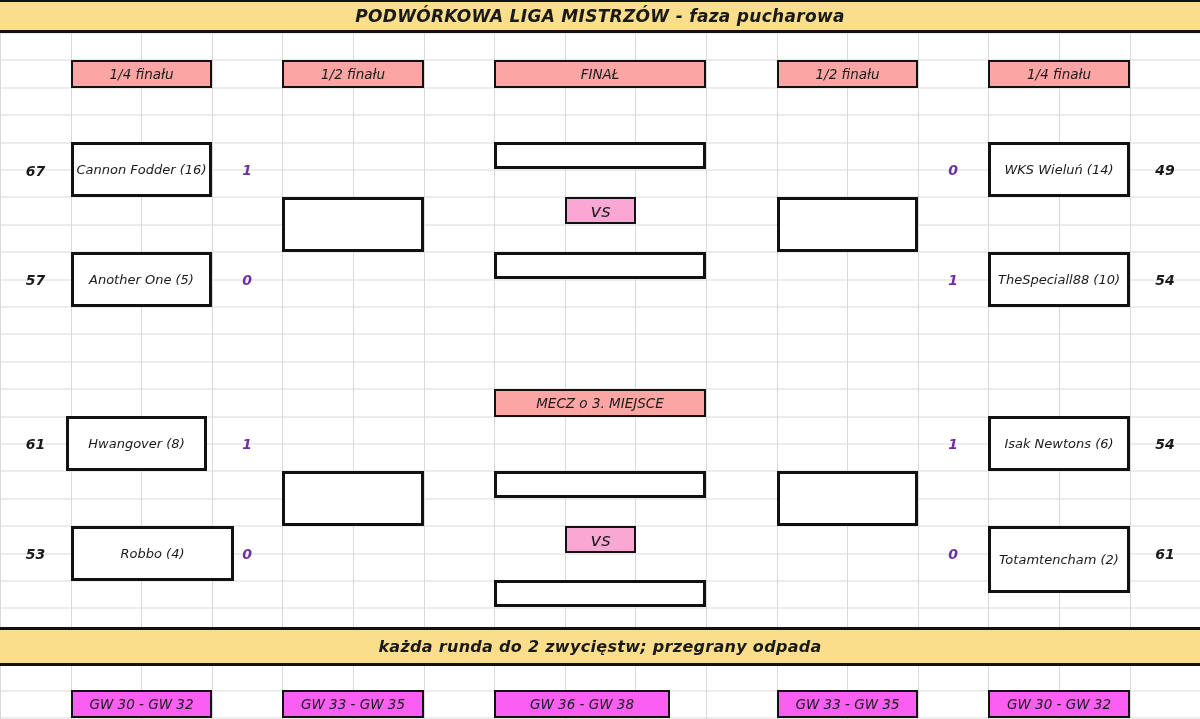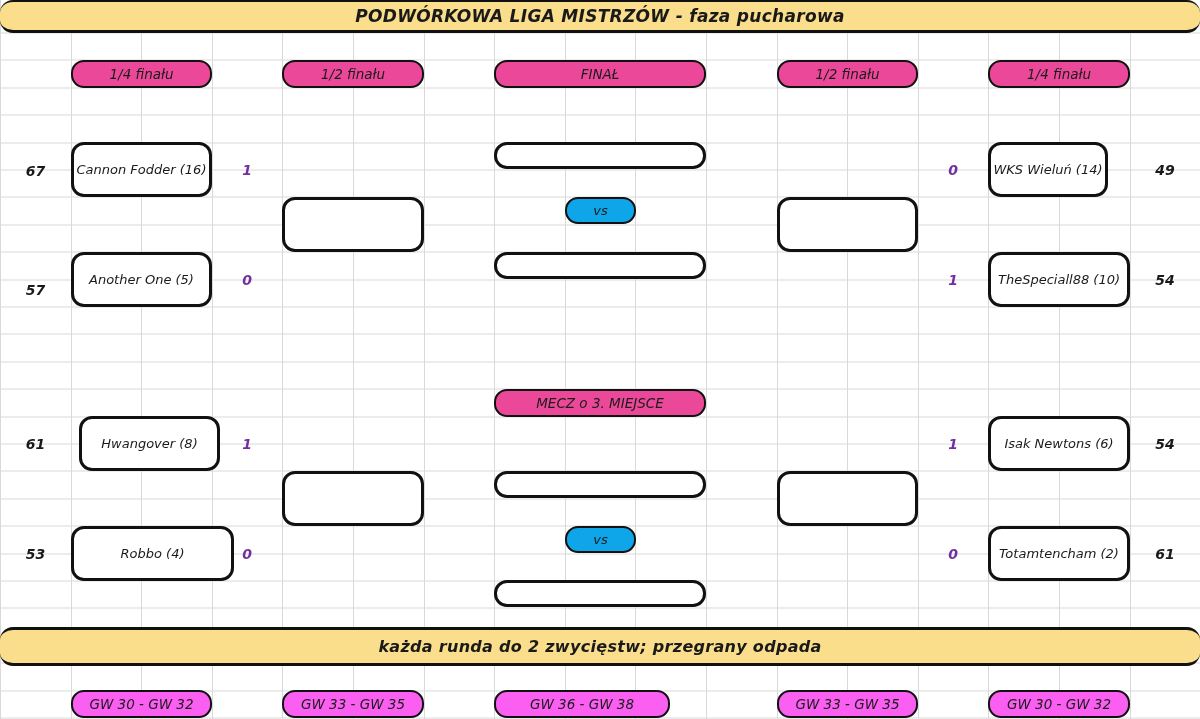--- a/index.html
+++ b/index.html
@@ -18,55 +18,55 @@
     color:#1a1a1a;
     overflow:hidden;
   }
   .grid-bg{
     position:absolute;left:0;top:0;width:1200px;height:719px;
     background-image:
       repeating-linear-gradient(to right, var(--gridline) 0 1px, transparent 1px 70.6px),
       repeating-linear-gradient(to bottom, var(--gridline) 0 1px, transparent 1px 27.4px);
     background-position:0 0, 0 32.5px;
   }
-  .abs{position:absolute;display:flex;align-items:center;justify-content:center;border-radius:13px;}
+  .abs{position:absolute;display:flex;align-items:center;justify-content:center;}
   .banner{
     background:var(--banner-bg);
     border-top:2px solid #111;
     border-bottom:3px solid #111;
     font-weight:bold;
     font-size:17px;
     letter-spacing:.3px;
     z-index:3;
   }
   .round-header{
-    background:#ec4899;
+    background:#fca5a5;
     border:2px solid #111;
     font-size:13.5px;
     font-weight:500;
     z-index:2;
   }
   .team-box{
     background:#fff;
     border:3px solid #111;
     font-size:13px;
     text-align:center;
     z-index:2;
     padding:0 2px;
     white-space:nowrap;
   }
   .slot-box{
     background:#fff;
     border:3px solid #111;
     z-index:2;
   }
   .vs-box{
-    background:#0ea5e9;
+    background:#f9a8d4;
     border:2px solid #111;
-    font-size:13px;
+    font-size:18px;
     font-weight:500;
     z-index:2;
   }
   .num-cell{
     font-size:14px;
     font-weight:bold;
     z-index:2;
   }
   .wins{color:var(--wins-text);}
   .gw-box{
@@ -90,26 +90,26 @@
 <div class="abs round-header" style="left:71px;top:60px;width:141px;height:28px;">1/4 finału</div>
 <div class="abs round-header" style="left:282px;top:60px;width:142px;height:28px;">1/2 finału</div>
 <div class="abs round-header" style="left:494px;top:60px;width:212px;height:28px;">FINAŁ</div>
 <div class="abs round-header" style="left:777px;top:60px;width:141px;height:28px;">1/2 finału</div>
 <div class="abs round-header" style="left:988px;top:60px;width:142px;height:28px;">1/4 finału</div>
 
 <div class="abs num-cell" style="left:0;top:142px;width:71px;height:57px;">67</div>
 <div class="abs team-box" style="left:71px;top:142px;width:141px;height:55px;">Cannon Fodder (16)</div>
 <div class="abs num-cell wins" style="left:212px;top:142px;width:70px;height:55px;">1</div>
 
-<div class="abs num-cell" style="left:0;top:252px;width:71px;height:55px;margin-top:10px;">57</div>
+<div class="abs num-cell" style="left:0;top:252px;width:71px;height:55px;">57</div>
 <div class="abs team-box" style="left:71px;top:252px;width:141px;height:55px;">Another One (5)</div>
 <div class="abs num-cell wins" style="left:212px;top:252px;width:70px;height:55px;">0</div>
 
 <div class="abs num-cell" style="left:0;top:416px;width:71px;height:55px;">61</div>
-<div class="abs team-box" style="left:79px;top:416px;width:141px;height:55px;">Hwangover (8)</div>
+<div class="abs team-box" style="left:66px;top:416px;width:141px;height:55px;">Hwangover (8)</div>
 <div class="abs num-cell wins" style="left:212px;top:416px;width:70px;height:55px;">1</div>
 
 <div class="abs num-cell" style="left:0;top:526px;width:71px;height:55px;">53</div>
 <div class="abs team-box" style="left:71px;top:526px;width:163px;height:55px;">Robbo (4)</div>
 <div class="abs num-cell wins" style="left:212px;top:526px;width:70px;height:55px;">0</div>
 
 <div class="abs slot-box" style="left:282px;top:197px;width:142px;height:55px;"></div>
 <div class="abs slot-box" style="left:282px;top:471px;width:142px;height:55px;"></div>
 
 <div class="abs slot-box" style="left:494px;top:142px;width:212px;height:27px;"></div>
@@ -118,33 +118,33 @@
 
 <div class="abs round-header" style="left:494px;top:389px;width:212px;height:28px;">MECZ o 3. MIEJSCE</div>
 <div class="abs slot-box" style="left:494px;top:471px;width:212px;height:27px;"></div>
 <div class="abs vs-box" style="left:565px;top:526px;width:71px;height:27px;">vs</div>
 <div class="abs slot-box" style="left:494px;top:580px;width:212px;height:27px;"></div>
 
 <div class="abs slot-box" style="left:777px;top:197px;width:141px;height:55px;"></div>
 <div class="abs slot-box" style="left:777px;top:471px;width:141px;height:55px;"></div>
 
 <div class="abs num-cell wins" style="left:918px;top:142px;width:70px;height:55px;">0</div>
-<div class="abs team-box" style="left:988px;top:142px;width:120px;height:55px;">WKS Wieluń (14)</div>
+<div class="abs team-box" style="left:988px;top:142px;width:142px;height:55px;">WKS Wieluń (14)</div>
 <div class="abs num-cell" style="left:1130px;top:142px;width:70px;height:55px;">49</div>
 
 <div class="abs num-cell wins" style="left:918px;top:252px;width:70px;height:55px;">1</div>
 <div class="abs team-box" style="left:988px;top:252px;width:142px;height:55px;">TheSpeciall88 (10)</div>
 <div class="abs num-cell" style="left:1130px;top:252px;width:70px;height:55px;">54</div>
 
 <div class="abs num-cell wins" style="left:918px;top:416px;width:70px;height:55px;">1</div>
 <div class="abs team-box" style="left:988px;top:416px;width:142px;height:55px;">Isak Newtons (6)</div>
 <div class="abs num-cell" style="left:1130px;top:416px;width:70px;height:55px;">54</div>
 
 <div class="abs num-cell wins" style="left:918px;top:526px;width:70px;height:55px;">0</div>
-<div class="abs team-box" style="left:988px;top:526px;width:142px;height:55px;font-style:italic;">Totamtencham (2)</div>
+<div class="abs team-box" style="left:988px;top:526px;width:142px;height:67px;font-style:italic;">Totamtencham (2)</div>
 <div class="abs num-cell" style="left:1130px;top:526px;width:70px;height:55px;">61</div>
 
 <div class="abs banner" style="left:0;top:627px;width:1200px;height:39px;border-top:3px solid #111;font-size:16px;">
   <span>każda runda do 2 zwycięstw; przegrany odpada</span>
 </div>
 
 <div class="abs gw-box" style="left:71px;top:690px;width:141px;height:28px;">GW 30 - GW 32</div>
 <div class="abs gw-box" style="left:282px;top:690px;width:142px;height:28px;">GW 33 - GW 35</div>
 <div class="abs gw-box" style="left:494px;top:690px;width:176px;height:28px;">GW 36 - GW 38</div>
 <div class="abs gw-box" style="left:777px;top:690px;width:141px;height:28px;">GW 33 - GW 35</div>

